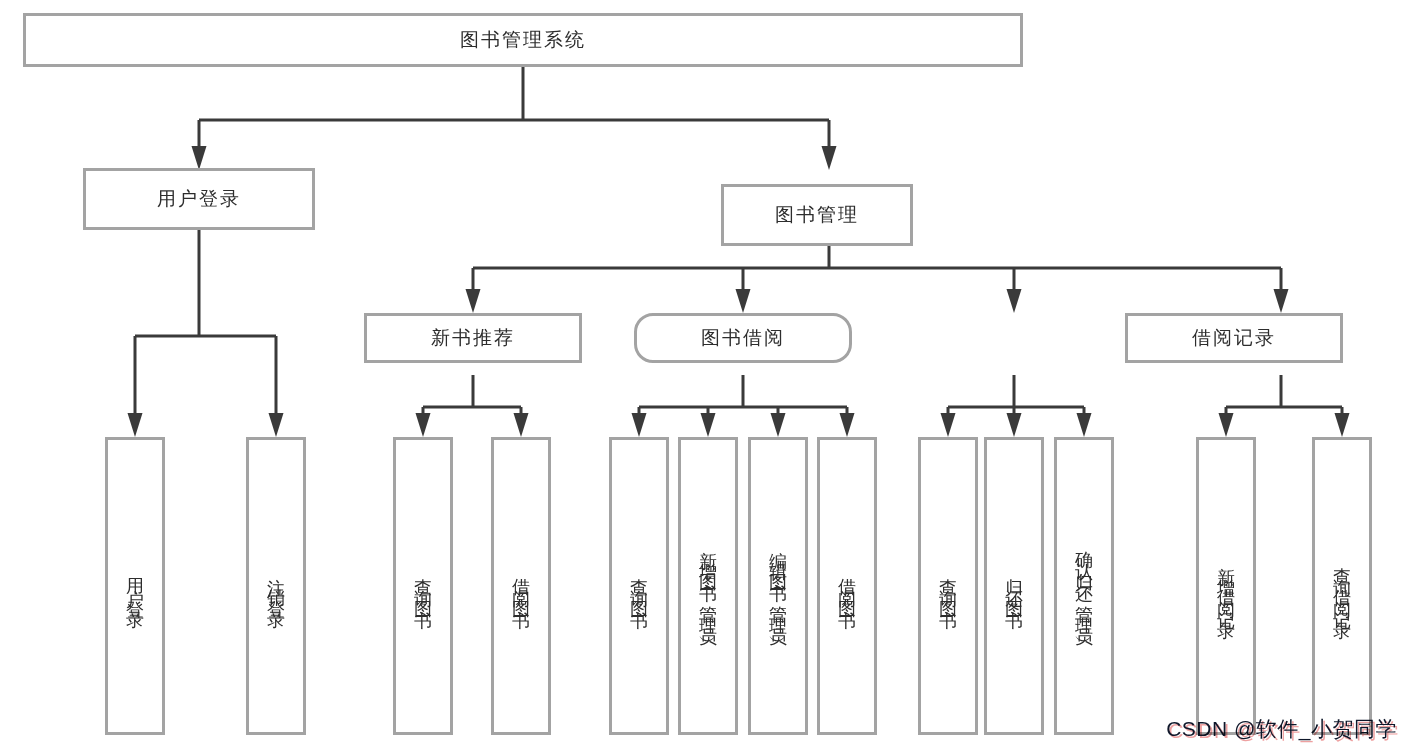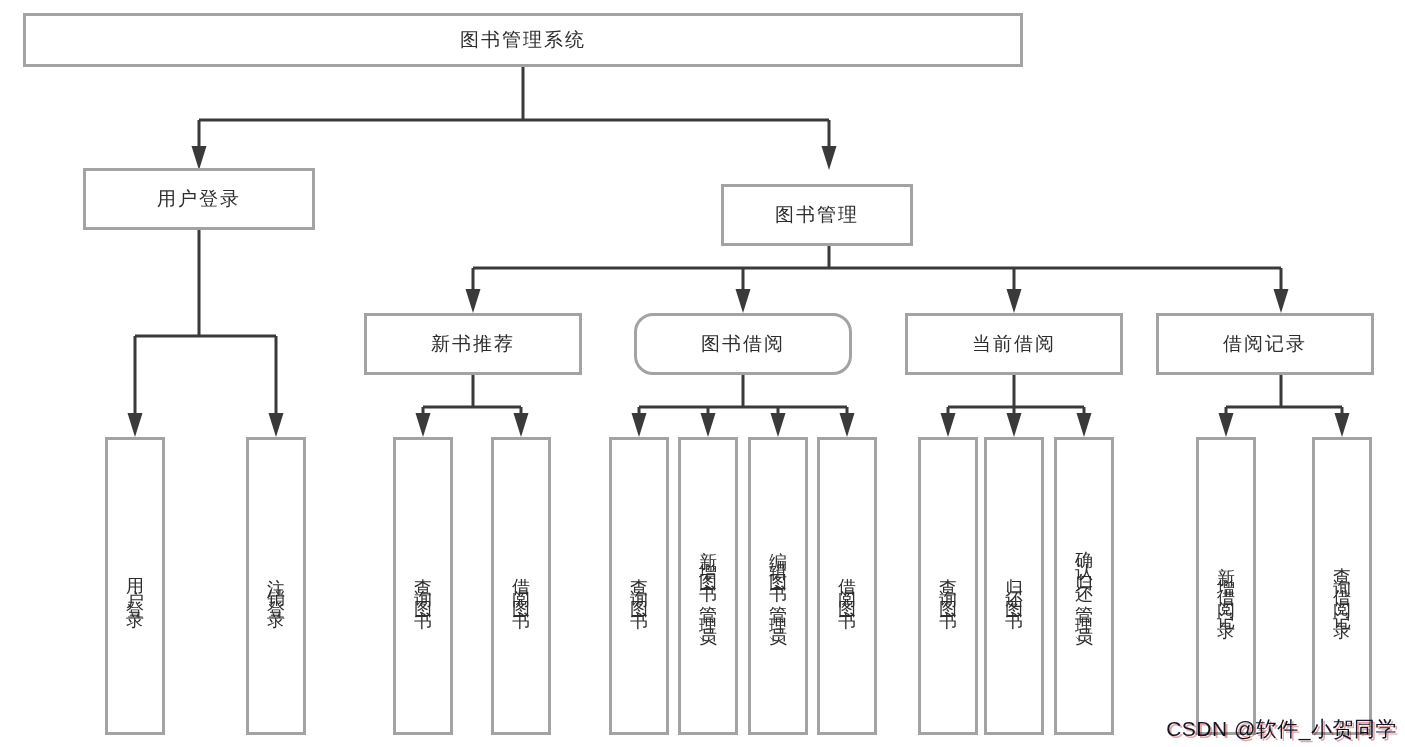--- a/index.html
+++ b/index.html
@@ -37,25 +37,25 @@
   .node-v {
     writing-mode: vertical-rl;
     font-size: 18px;
     letter-spacing: 11px;
     line-height: 1;
   }
   
   .root-box   { left: 23px;   top: 13px;  width: 1000px; height: 54px; }
   .lvl2-a     { left: 83px;   top: 168px; width: 232px;  height: 62px; }
   .lvl2-b     { left: 713px;  top: 184px; width: 192px;  height: 62px; margin-left: 8px; }
-  .lvl3       { top: 313px; width: 218px; height: 62px; }
+  .lvl3       { top: 313px; width: 218px; height: 50px; }
   .lvl3-1 { left: 364px; }
   .lvl3-2 { left: 634px; border-radius: 19px; }
   .lvl3-3 { left: 905px; }
-  .lvl3-4 { left: 1156px; }
+  .lvl3-4 { left: 1125px; }
   
   .col { top: 437px; width: 60px; height: 298px; }
   .col-a1 { left: 105px; }  .col-a2 { left: 246px; }
   .col-b1 { left: 393px; }  .col-b2 { left: 491px; }
   .col-c1 { left: 609px; }  .col-c2 { left: 678px; }
   .col-c3 { left: 748px; }  .col-c4 { left: 817px; }
   .col-d1 { left: 918px; }  .col-d2 { left: 984px; }
   .col-d3 { left: 1054px; }
   .col-e1 { left: 1196px; } .col-e2 { left: 1312px; }
   .watermark {
@@ -140,21 +140,20 @@
     </g>
   </svg>
 
   <div class="node node-h root-box">图书管理系统</div>
 
   <div class="node node-h lvl2-a">用户登录</div>
   <div class="node node-h lvl2-b">图书管理</div>
 
   <div class="node node-h lvl3 lvl3-1">新书推荐</div>
   <div class="node node-h lvl3 lvl3-2">图书借阅</div>
-  <div class="node node-h lvl3 lvl3-3">当前借阅</div>
   <div class="node node-h lvl3 lvl3-4">借阅记录</div>
 
   <div class="node node-v col col-a1">用户登录</div>
   <div class="node node-v col col-a2">注销登录</div>
 
   <div class="node node-v col col-b1">查询图书</div>
   <div class="node node-v col col-b2">借阅图书</div>
 
   <div class="node node-v col col-c1">查询图书</div>
   <div class="node node-v col col-c2">新增图书（管理员）</div>

